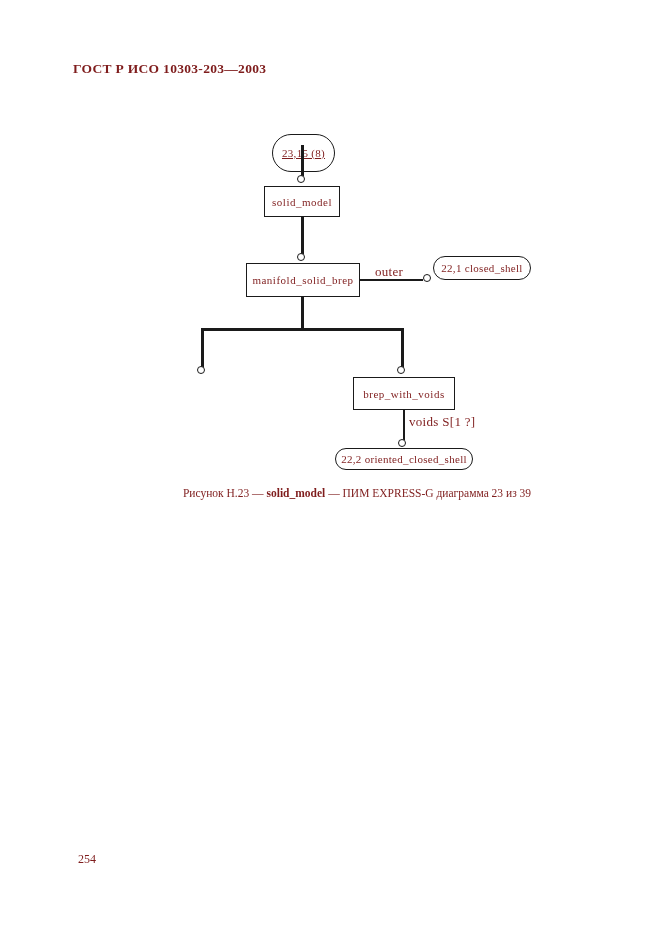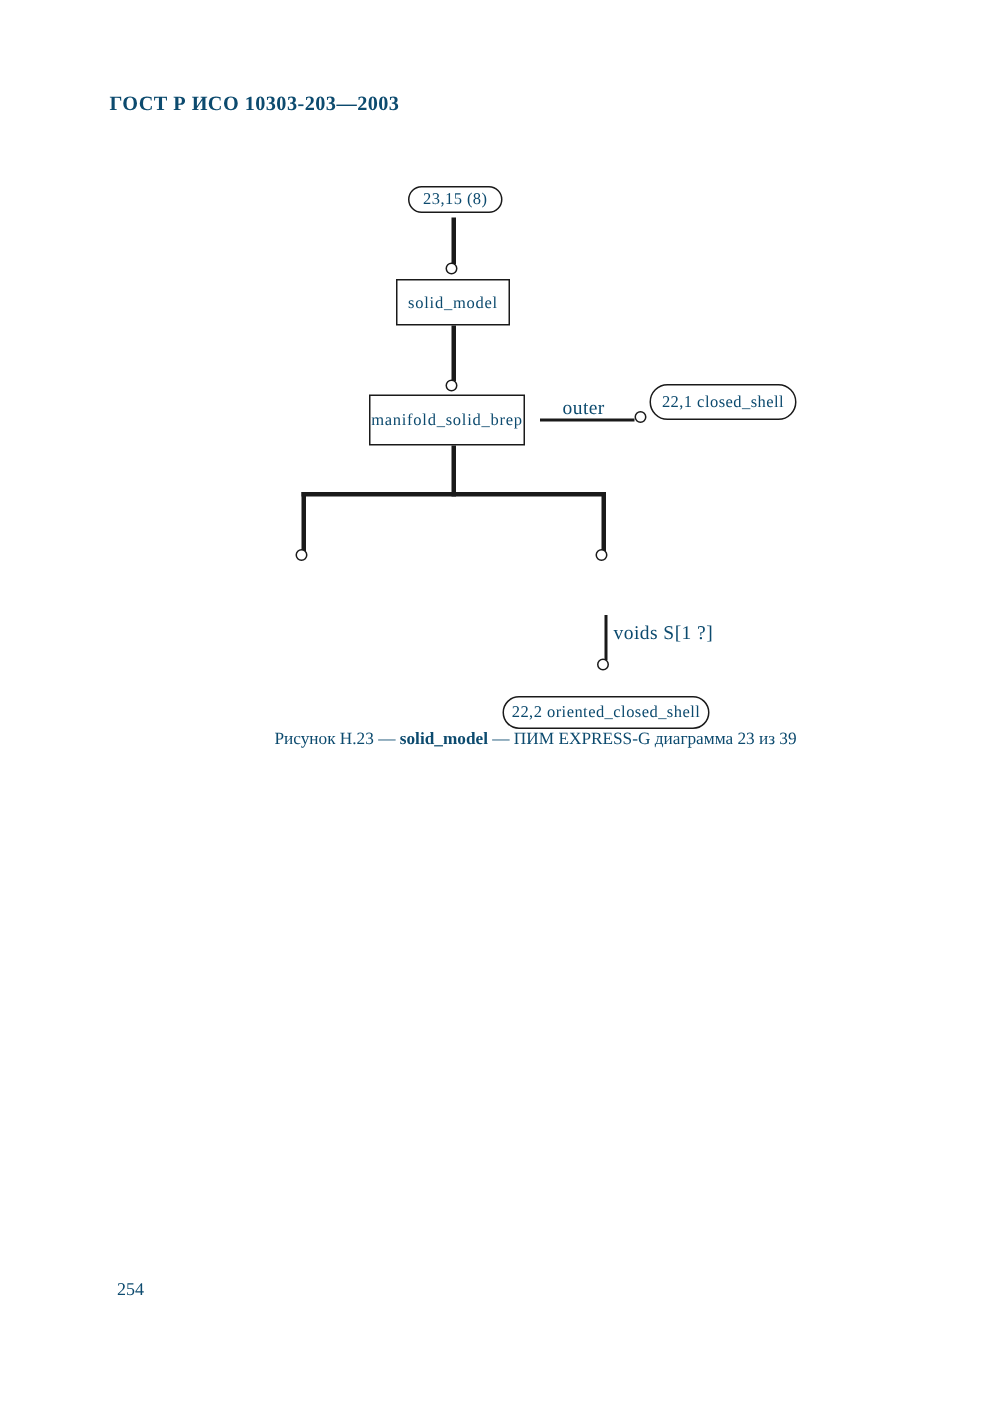--- a/index.html
+++ b/index.html
@@ -1,19 +1,19 @@
 <!DOCTYPE html>
 <html><head>
 <meta charset="utf-8">
 <style>
   * { margin:0; padding:0; box-sizing:border-box; }
   html,body { background:#ffffff; }
   .page {
     position:relative; width:661px; height:936px; background:#ffffff;
-    font-family:"Liberation Serif", serif; color:#0c4a6e; overflow:hidden;
+    font-family:"Liberation Serif", serif; color:#7f1d1d; overflow:hidden;
   }
   .header {
     position:absolute; left:73px; top:61px;
     font-size:13.5px; font-weight:bold; letter-spacing:0.3px; white-space:nowrap;
   }
   .diagram { position:absolute; left:0; top:0; width:661px; height:480px; }
   .ebox {
     position:absolute; border:1.5px solid #1a1a1a; background:#ffffff;
     display:flex; align-items:center; justify-content:center;
     font-size:11px; letter-spacing:0.5px; white-space:nowrap;
@@ -38,49 +38,50 @@
 </style>
 </head>
 <body>
 
 <div class="page">
 
   <div class="header">ГОСТ Р ИСО 10303-203—2003</div>
 
   <div class="diagram">
 
-    <div class="eoval" style="left:272px; top:124px; width:63px; height:18px;">23,15 (8)</div>
+    <div class="eoval" style="left:272px; top:134px; width:63px; height:38px;text-decoration:underline;">23,15 (8)</div>
 
     <div class="line" style="left:301px; top:145px; width:3px; height:31px;"></div>
     <div class="circle" style="left:297px; top:175px;"></div>
 
     <div class="ebox" style="left:264px; top:186px; width:76px; height:31px;">solid_model</div>
 
     <div class="line" style="left:301px; top:217px; width:3px; height:37px;"></div>
     <div class="circle" style="left:297px; top:253px;"></div>
 
-    <div class="ebox" style="left:246px; top:263px; width:104px; height:34px;">manifold_solid_brep</div>
+    <div class="ebox" style="left:246px; top:263px; width:114px; height:34px;">manifold_solid_brep</div>
 
     <div class="line" style="left:360px; top:279px; width:63px; height:1.5px;"></div>
     <div class="edge-label" style="left:375px; top:264px;">outer</div>
     <div class="circle" style="left:423px; top:274px;"></div>
     <div class="eoval" style="left:433px; top:256px; width:98px; height:24px;">22,1 closed_shell</div>
 
     <div class="line" style="left:301px; top:297px; width:3px; height:34px;"></div>
     <div class="line" style="left:201px; top:328px; width:203px; height:3px;"></div>
     <div class="line" style="left:201px; top:328px; width:3px; height:40px;"></div>
     <div class="line" style="left:401px; top:328px; width:3px; height:40px;"></div>
     <div class="circle" style="left:197px; top:366px;"></div>
     <div class="circle" style="left:397px; top:366px;"></div>
 
+    <div class="ebox" style="left:353px; top:377px; width:102px; height:33px;">brep_with_voids</div>
 
     <div class="line" style="left:403px; top:410px; width:1.5px; height:30px;"></div>
     <div class="edge-label" style="left:409px; top:414px;">voids S[1 ?]</div>
     <div class="circle" style="left:398px; top:439px;"></div>
-    <div class="eoval" style="left:335px; top:464px; width:138px; height:22px;">22,2 oriented_closed_shell</div>
+    <div class="eoval" style="left:335px; top:448px; width:138px; height:22px;">22,2 oriented_closed_shell</div>
 
   </div>
 
   <div class="caption"><span>Рисунок Н.23 — </span><span class="entity">solid_model</span><span> — ПИМ EXPRESS-G диаграмма 23 из 39</span></div>
 
   <div class="page-number">254</div>
 
 </div>
 
 </body></html>

